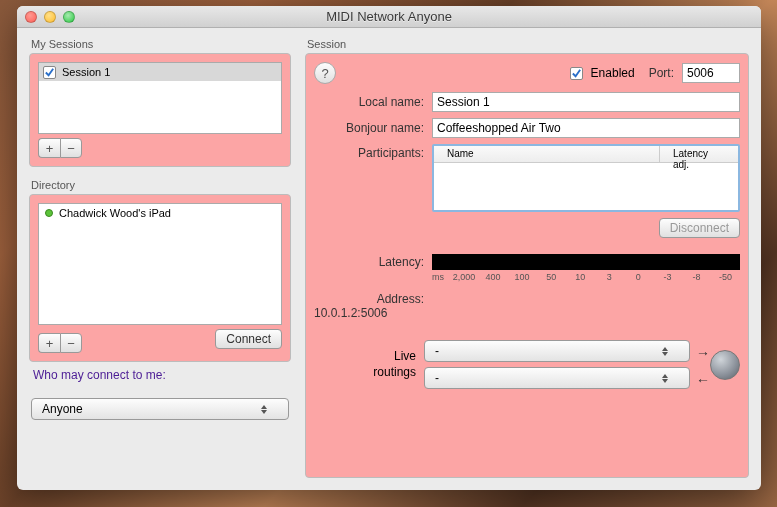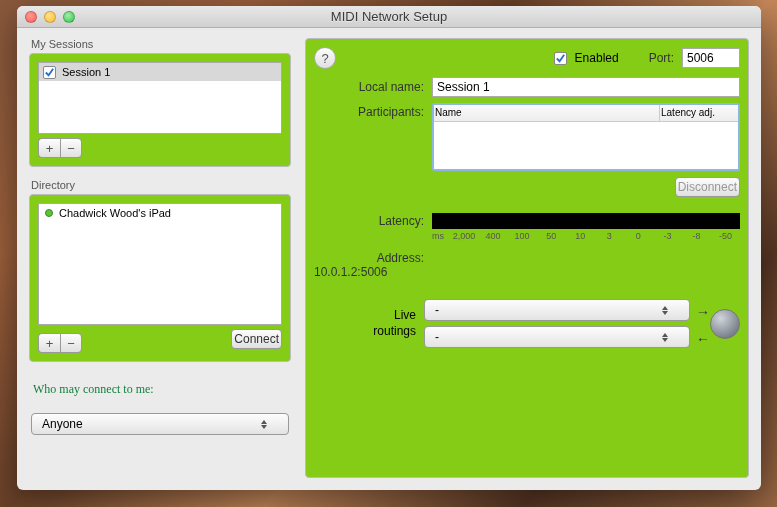--- a/index.html
+++ b/index.html
@@ -61,21 +61,21 @@
 
 .group-label {
   font-size: 11px;
   color: #555;
   margin-bottom: 3px;
   padding-left: 2px;
 }
 .fieldset {
   border: 1px solid #bcbcbc;
   border-radius: 4px;
-  background: #84cc16;
+  background: #fca5a5;
   padding: 8px;
   position: relative;
 }
 .list-box {
   background: #fff;
   border: 1px solid #aaa;
   border-radius: 0;
 }
 .sessions-list { height: 72px; }
 .dir-list { height: 122px; }
@@ -117,32 +117,32 @@
   align-items: center;
   justify-content: center;
   font-size: 13px;
   color: #555;
   cursor: pointer;
 }
 .pm-btn:first-child { border-radius: 4px 0 0 4px; border-right: none; }
 .pm-btn:last-child { border-radius: 0 4px 4px 0; }
 .mac-btn {
   height: 20px;
-  padding: 0 2px;
+  padding: 0 10px;
   background: linear-gradient(#fdfdfd, #e0e0e0);
   border: 1px solid #999;
   border-radius: 4px;
   font-size: 12px;
   color: #333;
   cursor: pointer;
 }
 .mac-btn.disabled { color: #999; }
 .connect-row { display: flex; justify-content: space-between; align-items: flex-start; margin-top: 4px; }
 
-.who-label { margin-top: 20px; font-size: 12px; color: #15803d; padding-left: 4px; font-family: Liberation Serif, serif; }
+.who-label { margin-top: 6px; font-size: 12px; color: #4c1d95; padding-left: 4px; }
 .select-wrap {
   margin-top: 4px;
   padding: 12px 2px;
 }
 .mac-select {
   width: 100%;
   height: 22px;
   background: linear-gradient(#fdfdfd, #e3e3e3);
   border: 1px solid #999;
   border-radius: 4px;
@@ -176,34 +176,34 @@
 .form-row { display: flex; align-items: center; margin-bottom: 6px; }
 .form-label { width: 118px; text-align: right; padding-right: 8px; font-size: 12px; color: #333; }
 .text-input {
   flex: 1;
   height: 20px;
   border: 1px solid #aaa;
   background: #fff;
   padding: 0 4px;
   font-size: 12px;
 }
-.port-label { font-size: 12px; color: #333; margin-left: 22px; }
+.port-label { font-size: 12px; color: #333; margin-left: 6px; }
 .port-input { width: 58px; height: 20px; border: 1px solid #aaa; background: #fff; padding: 0 4px; font-size: 12px; }
 
 .participants-box {
   flex: 1;
   border: 2px solid #8bb7e0;
   border-radius: 2px;
   background: #fff;
   height: 68px;
   display: flex;
   flex-direction: column;
 }
 .part-header { display: flex; background: linear-gradient(#fafafa,#ededed); border-bottom: 1px solid #ccc; height: 17px; font-size: 10px; }
-.ph-col { padding: 2px 1px; border-right: 1px solid #ccc; }
+.ph-col { padding: 2px 13px; border-right: 1px solid #ccc; }
 .ph-col:first-child { flex: 1; }
 .ph-col:last-child { width: 78px; border-right: none; }
 .disconnect-row { display: flex; justify-content: flex-end; margin-top: 6px; }
 
 .latency-row { display: flex; align-items: center; margin-top: 16px; }
 .latency-bar { flex: 1; height: 16px; background: #000; }
 .latency-scale { display: flex; margin-left: 118px; margin-top: 2px; font-size: 9px; color: #555; }
 .latency-scale span { flex: 1; text-align: center; }
 .latency-scale .ms { flex: 0.6; text-align: left; }
 
@@ -224,21 +224,21 @@
 </head>
 <body>
 
 <div class="window">
   <div class="titlebar">
     <div class="traffic-lights">
       <div class="tl red"></div>
       <div class="tl yellow"></div>
       <div class="tl green"></div>
     </div>
-    <div class="title">MIDI Network Setup</div>
+    <div class="title">MIDI Network Anyone</div>
   </div>
 
   <div class="content">
     <div class="left-col">
 
       <div class="group-label">My Sessions</div>
       <div class="fieldset">
         <div class="list-box sessions-list">
           <div class="session-row">
             <span class="checkbox">
@@ -275,40 +275,45 @@
       <div class="who-label">Who may connect to me:</div>
       <div class="select-wrap">
         <div class="mac-select">
           <span>Anyone</span>
           <span class="updown"></span>
         </div>
       </div>
     </div>
 
     <div class="right-col">
+      <div class="group-label">Session</div>
       <div class="fieldset session-fieldset">
 
         <div class="top-row">
           <div class="help-btn">?</div>
           <div style="flex:1"></div>
           <span class="checkbox">
             <svg viewBox="0 0 12 12">
                 <path d="M2 6 L5 9 L10 2" stroke="#2a6fc9" stroke-width="2" fill="none"></path>
               </svg>
           </span>
           <span style="font-size:12px">Enabled</span>
           <span class="port-label">Port:</span>
           <input class="port-input" value="5006" style="">
         </div>
 
         <div class="form-row">
           <div class="form-label">Local name:</div>
           <input class="text-input" value="Session 1" style="">
         </div>
 
+        <div class="form-row">
+          <div class="form-label">Bonjour name:</div>
+          <input class="text-input" value="Coffeeshopped Air Two" style="">
+        </div>
 
         <div class="form-row" style="align-items:flex-start">
           <div class="form-label" style="padding-top:2px">Participants:</div>
           <div class="participants-box">
             <div class="part-header">
               <div class="ph-col">Name</div>
               <div class="ph-col">Latency adj.</div>
             </div>
           </div>
         </div>

